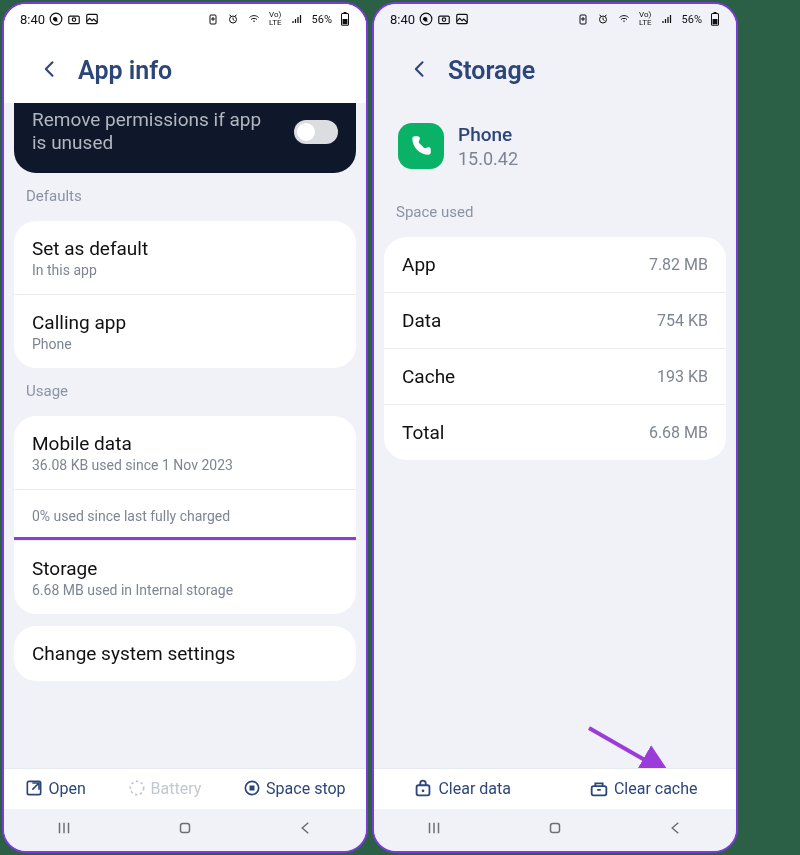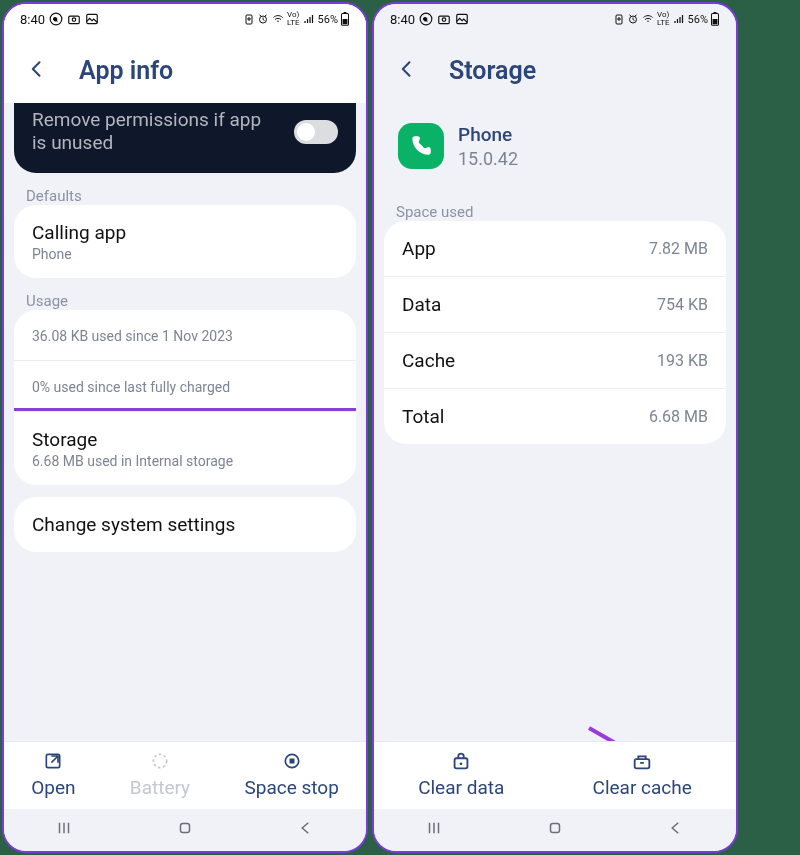--- a/index.html
+++ b/index.html
@@ -24,48 +24,48 @@
     height: 30px;
     display: flex;
     align-items: center;
     justify-content: space-between;
     padding: 0 16px;
     font-size: 13px;
     color: #111;
     background: #fff;
   }
   .sb-left, .sb-right { display: flex; align-items: center; gap: 4px; }
-  .sb-right { gap: 2px; font-size: 11px; }
+  .sb-right { gap: 8px; font-size: 11px; }
   .sb-icon { display: inline-flex; }
 
   
   .header {
     display: flex;
     align-items: center;
-    gap: 32px;
-    padding: 22px 23px 18px;
+    gap: 18px;
+    padding: 22px 36px 18px;
     background: #fff;
     border-bottom-left-radius: 22px;
     border-bottom-right-radius: 22px;
   }
   .left .header { border-radius: 0; }
   .back { color: #2d467a; }
   .title { color: #2d467a; font-size: 25px; font-weight: 600; }
 
   
   .app-block { display: flex; align-items: center; gap: 14px; padding: 20px 24px; }
   .app-icon {
     width: 46px; height: 46px; border-radius: 14px; background: #09b266;
     display: flex; align-items: center; justify-content: center; color: #fff; font-size: 26px; font-weight: 700;
   }
   .app-name { color: #2d467a; font-size: 19px; font-weight: 500; }
   .app-ver  { color: #7d8593; font-size: 18px; margin-top: 2px; }
 
   
-  .sect { color: #8b93a3; font-size: 15px; padding: 14px 22px 0; }
+  .sect { color: #8b93a3; font-size: 15px; padding: 14px 22px 16px; }
 
   
   .card {
     background: #fff;
     margin: 0 10px;
     border-radius: 22px;
     overflow: hidden;
   }
   .row {
     padding: 16px 18px;
@@ -108,21 +108,21 @@
   }
 
   
   .actions {
     display: flex; justify-content: space-around; align-items: flex-end;
     padding: 8px 0 10px;
     background: #fff;
     position: absolute; bottom: 42px; left: 0; right: 0;
     border-top: 1px solid #e8e9ee;
   }
-  .abtn { display: flex; flex-direction: column; align-items: center; gap: 4px; color: #2d467a; font-size: 19px; }
+  .abtn { display: flex; flex-direction: row; align-items: center; gap: 4px; color: #2d467a; font-size: 16px; }
   .abtn.disabled { color: #c3c7d0; }
   .abtn .ic { height: 22px; display:flex; align-items:center; }
 
   .arrow { position: absolute; pointer-events: none; }
 
   
   .navbar {
     position: absolute; bottom: 0; left: 0; right: 0; height: 42px;
     display: flex; justify-content: space-around; align-items: center;
     background: #f0f2f7;
@@ -217,28 +217,33 @@
 
     <div class="content">
       <div class="perm">
         <div class="perm-text">Remove permissions if app is unused</div>
         <div class="toggle"></div>
       </div>
 
       <div class="sect">Defaults</div>
       <div class="card">
         <div class="row">
+          <div class="t">Set as default</div>
+          <div class="s">In this app</div>
+        </div>
+        <div class="row">
           <div class="t">Calling app</div>
           <div class="s">Phone</div>
         </div>
       </div>
 
       <div class="sect">Usage</div>
       <div class="card">
         <div class="row">
+          <div class="t">Mobile data</div>
           <div class="s">36.08 KB used since 1 Nov 2023</div>
         </div>
         <div class="row">
           <div class="s">0% used since last fully charged</div>
         </div>
         <div class="row hl">
           <div class="t">Storage</div>
           <div class="s">6.68 MB used in Internal storage</div>
         </div>
       </div>

